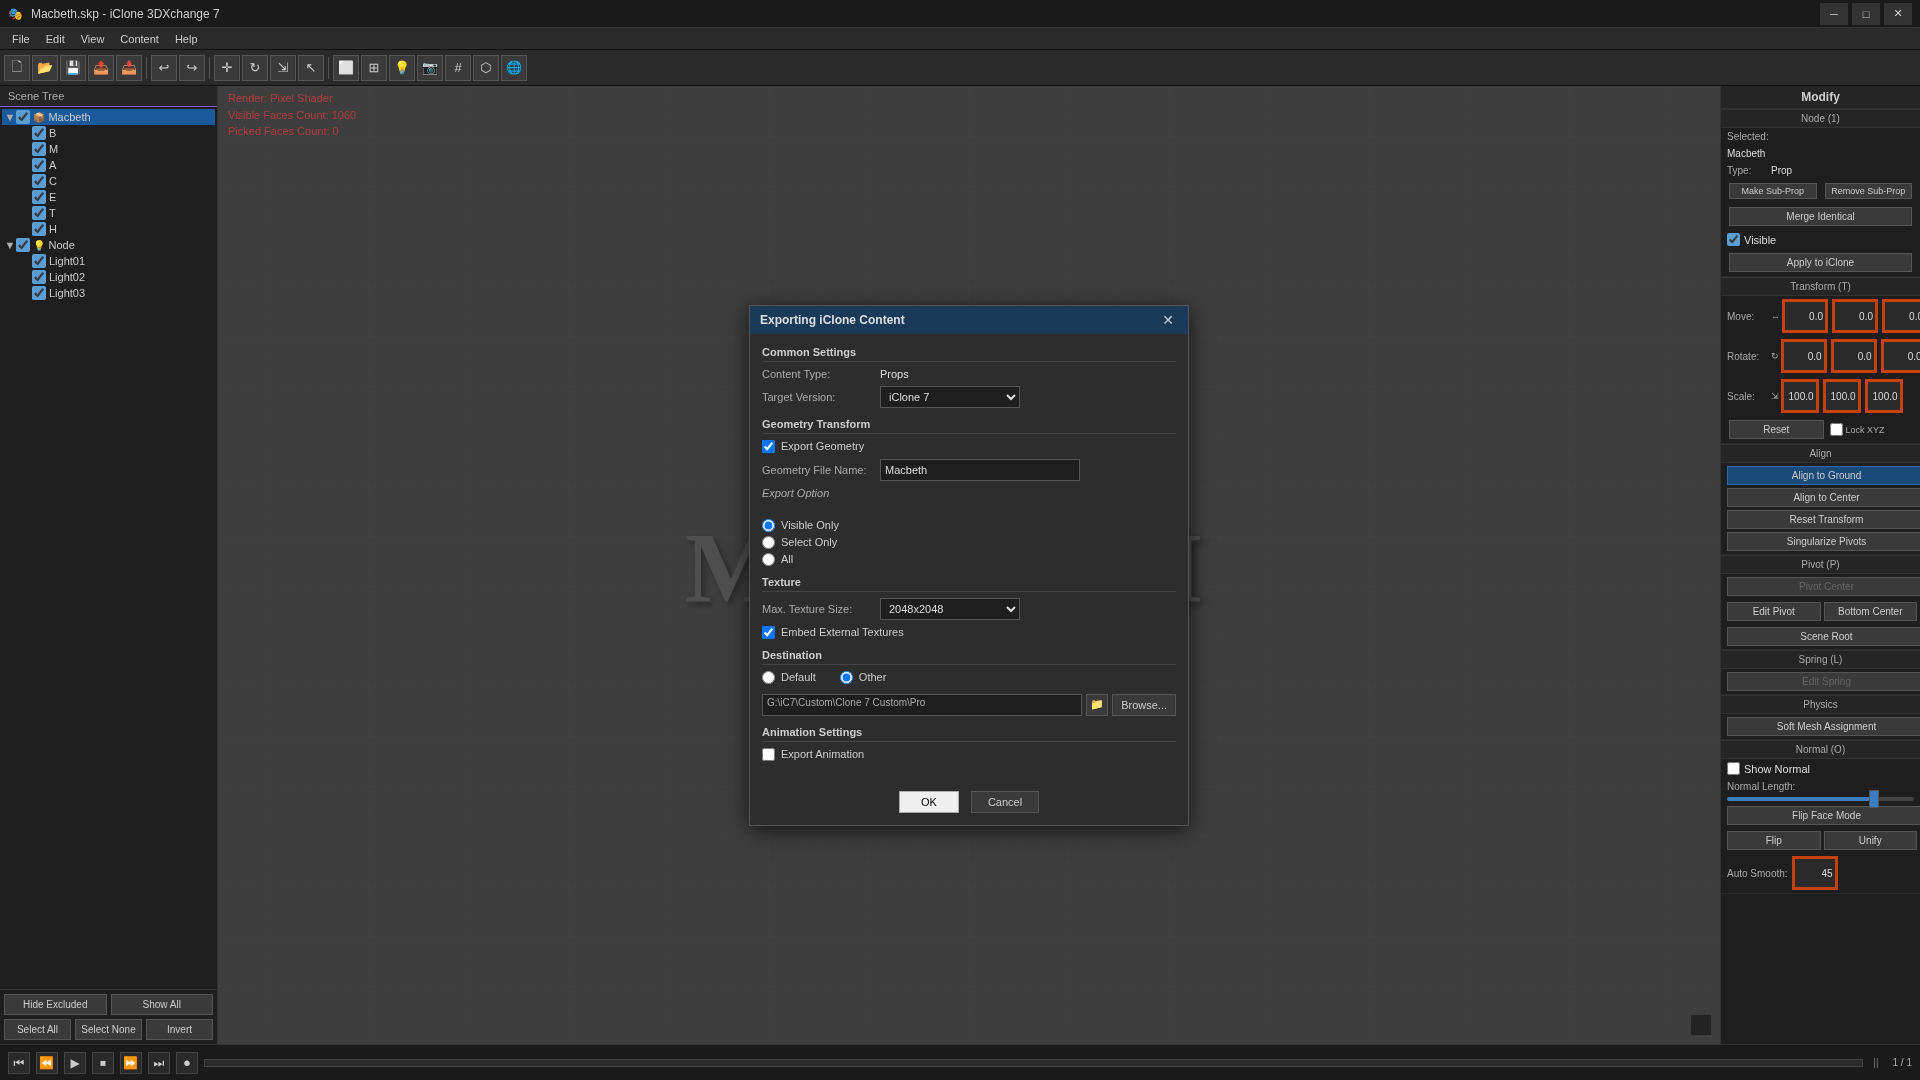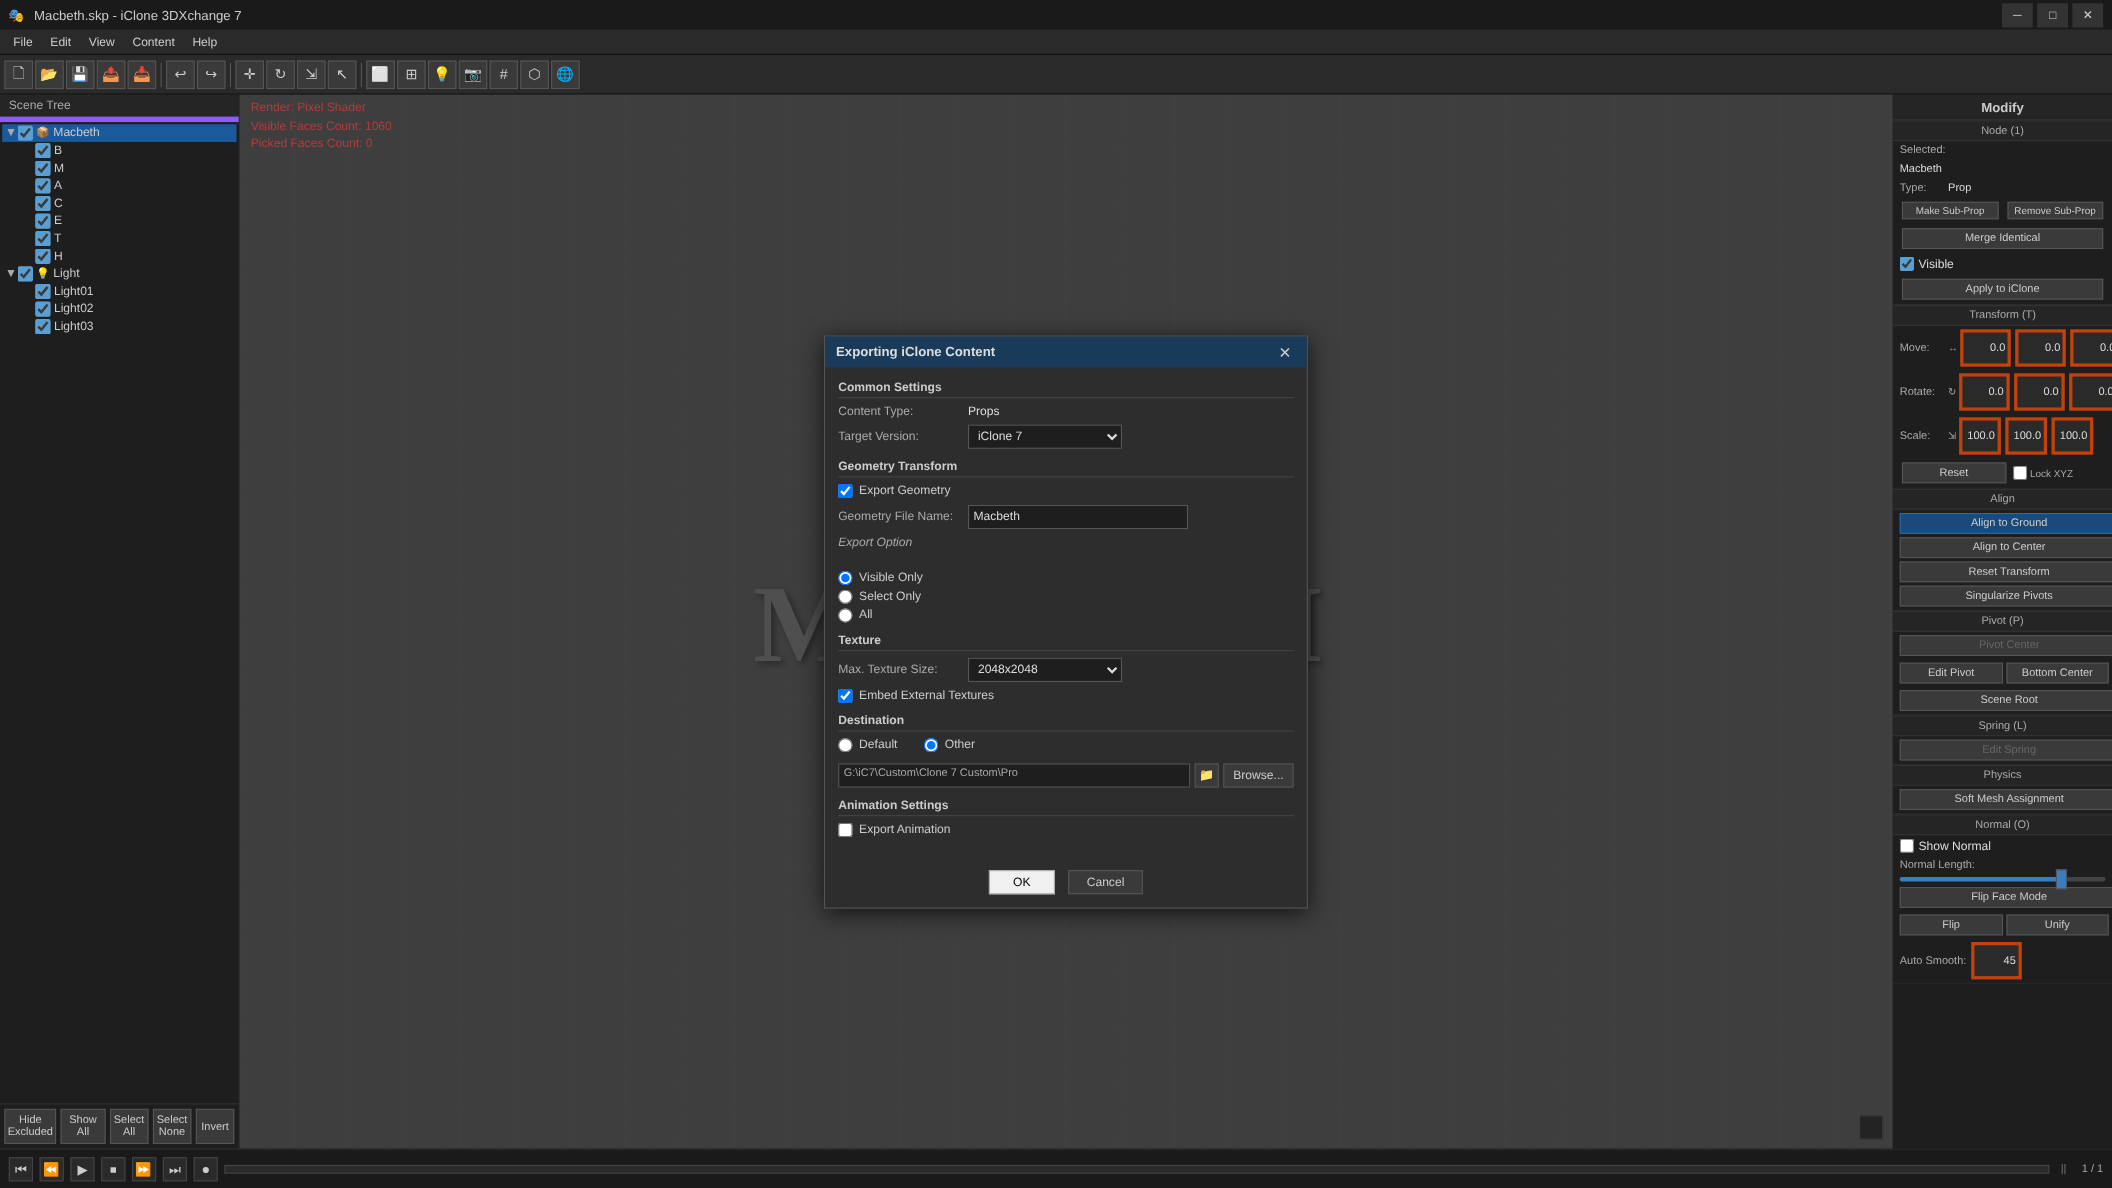--- a/index.html
+++ b/index.html
@@ -18,29 +18,29 @@
     
     #toolbar { background: #2a2a2a; height: 36px; display: flex; align-items: center; padding: 0 4px; border-bottom: 1px solid #111; gap: 2px; }
     .tb-btn { width: 26px; height: 26px; background: #3a3a3a; border: 1px solid #555; cursor: pointer; display: flex; align-items: center; justify-content: center; color: #ccc; font-size: 13px; }
     .tb-sep { width: 1px; height: 22px; background: #555; margin: 0 2px; }
 
     
     #main-layout { display: flex; height: calc(1080px - 28px - 22px - 36px - 36px); }
 
     
     #scene-tree { width: 218px; background: #1e1e1e; border-right: 1px solid #333; display: flex; flex-direction: column; }
-    #scene-tree-header { background: #252525; padding: 4px 8px; font-size: 11px; color: #aaa; border-bottom: 5px solid #8b5cf6; }
+    #scene-tree-header { background: #252525; padding: 4px 8px; font-size: 11px; color: #aaa; border-bottom: 1px solid #8b5cf6; }
     #scene-tree-content { flex: 1; overflow-y: auto; padding: 2px; }
     .tree-node { display: flex; align-items: center; padding: 1px 2px; cursor: pointer; color: #ccc; font-size: 11px; }
     .tree-node.selected { background: #1a5a9a; }
     .tree-indent { display: inline-block; }
     .tree-expand { width: 12px; text-align: center; cursor: pointer; color: #aaa; }
     .tree-checkbox { width: 14px; height: 14px; margin-right: 3px; accent-color: #5a9fd4; }
     .tree-icon { margin-right: 3px; font-size: 10px; color: #aaa; }
-    #scene-tree-footer { padding: 4px; border-top: 1px solid #333; display: flex; flex-direction: row; gap: 4px; }
+    #scene-tree-footer { padding: 4px; border-top: 1px solid #333; display: flex; flex-direction: column; gap: 4px; }
     .tree-footer-row { display: flex; gap: 4px; }
     .tree-footer-btn { flex: 1; background: #3a3a3a; border: 1px solid #555; color: #ccc; padding: 4px 2px; cursor: pointer; font-size: 10px; text-align: center; }
 
     
     #viewport { flex: 1; background: #555; position: relative; overflow: hidden; }
     .viewport-grid { width: 100%; height: 100%; background: #5a5a5a; background-image: 
       linear-gradient(rgba(100,100,100,0.3) 1px, transparent 1px),
       linear-gradient(90deg, rgba(100,100,100,0.3) 1px, transparent 1px),
       linear-gradient(rgba(80,80,80,0.15) 1px, transparent 1px),
       linear-gradient(90deg, rgba(80,80,80,0.15) 1px, transparent 1px);
@@ -199,21 +199,21 @@
         <span class="tree-expand"> </span>
         <input type="checkbox" class="tree-checkbox" checked="" style="">
         <span>H</span>
       </div>
 
       <div class="tree-node">
         <span class="tree-indent" style="width:0px;"></span>
         <span class="tree-expand">▼</span>
         <input type="checkbox" class="tree-checkbox" checked="" style="">
         <span class="tree-icon">💡</span>
-        <span>Light</span>
+        <span>Node</span>
       </div>
       <div class="tree-node">
         <span class="tree-indent" style="width:16px;"></span>
         <span class="tree-expand"> </span>
         <input type="checkbox" class="tree-checkbox" checked="" style="">
         <span>Light01</span>
       </div>
       <div class="tree-node">
         <span class="tree-indent" style="width:16px;"></span>
         <span class="tree-expand"> </span>

